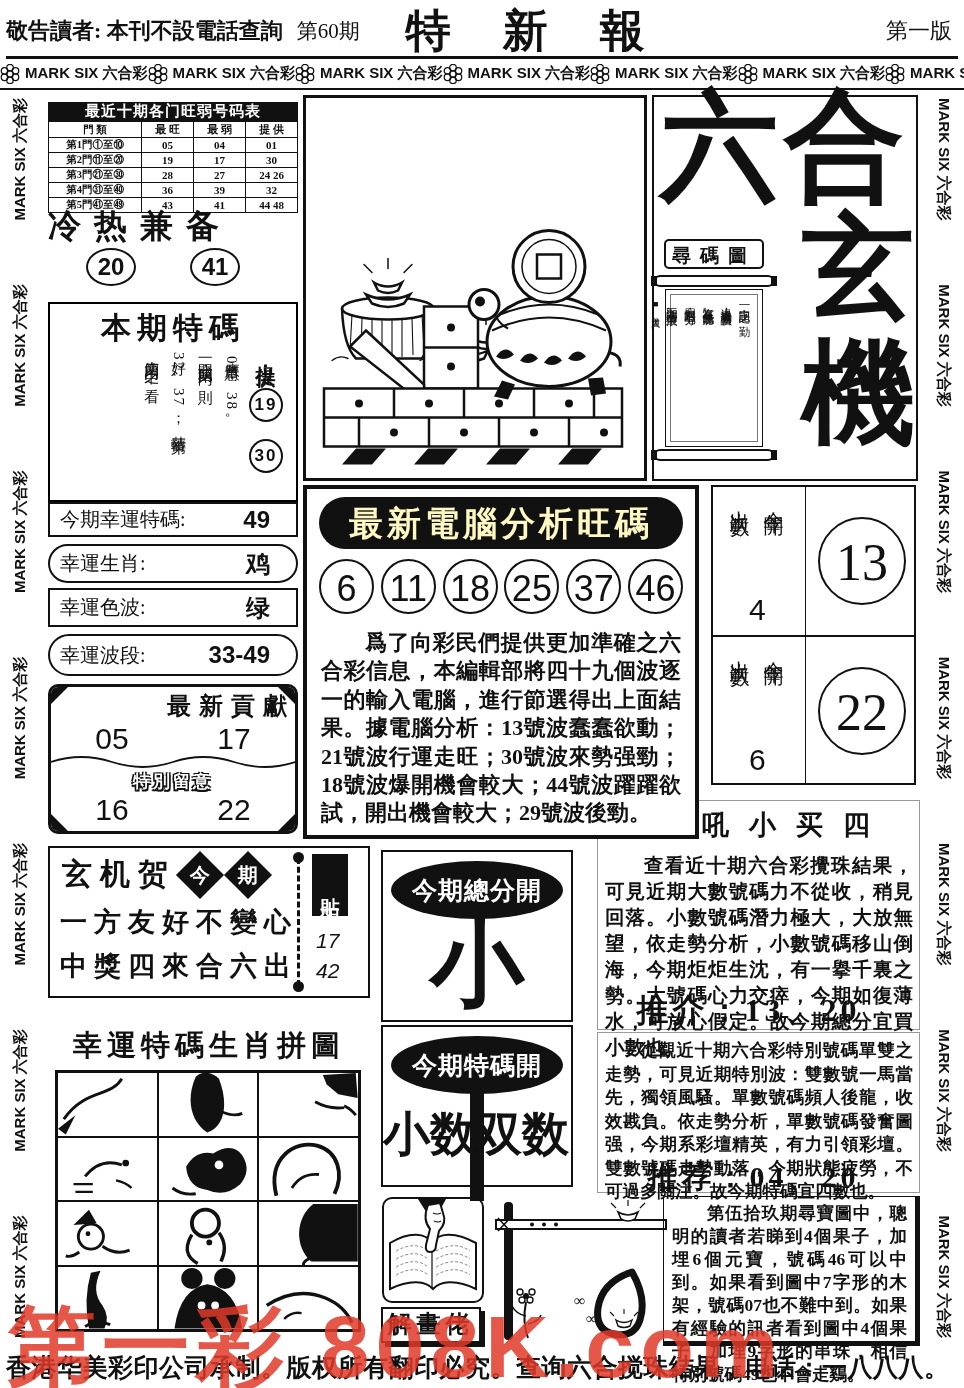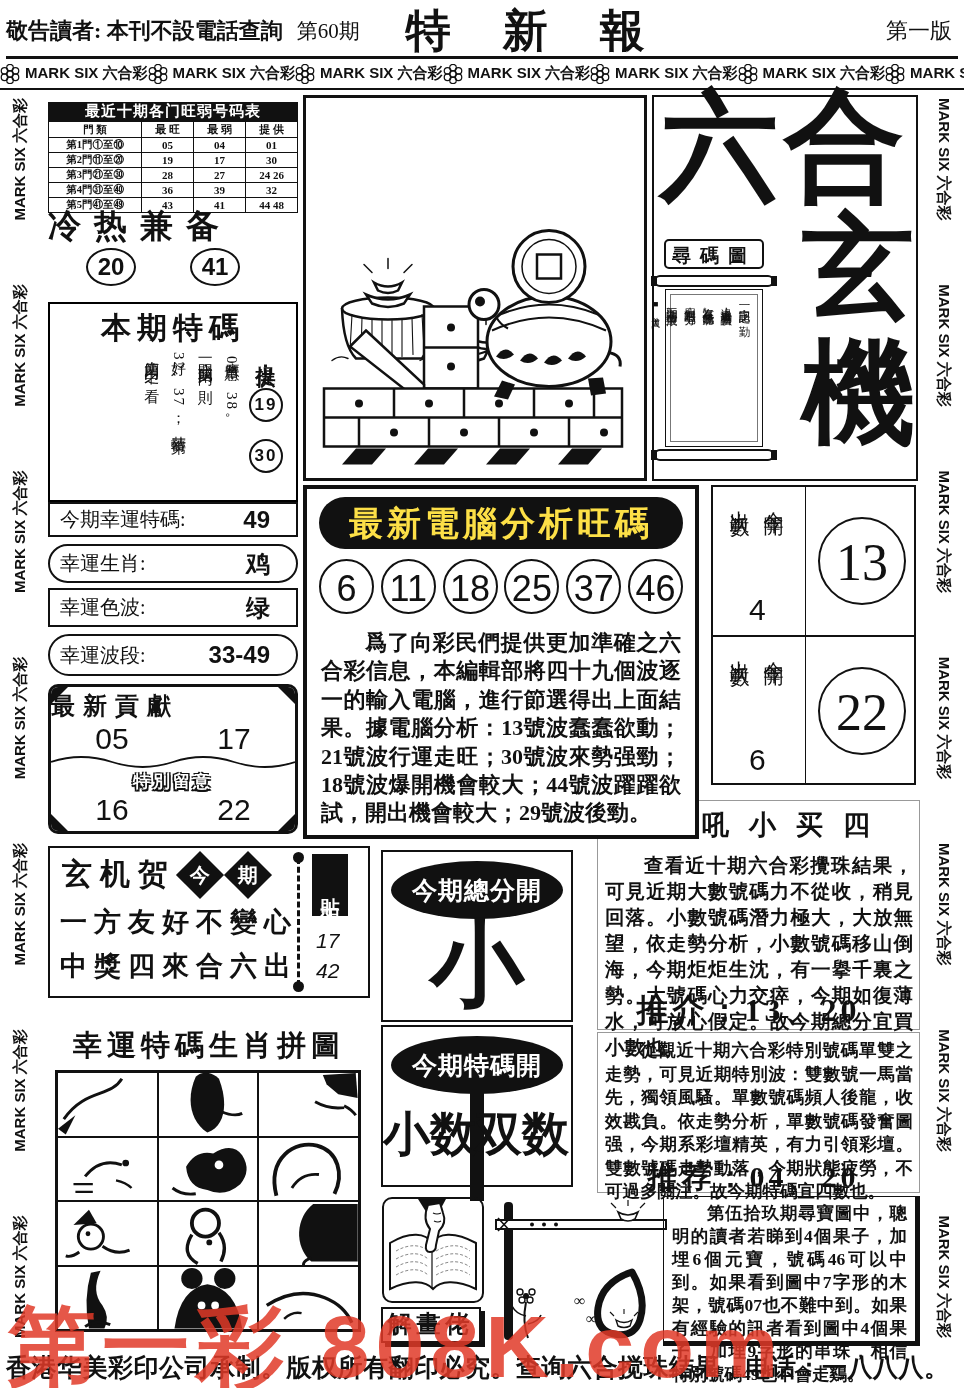--- a/index.html
+++ b/index.html
@@ -48,21 +48,21 @@
   .sp-circ { display:inline-block; writing-mode:horizontal-tb; width:30px; height:30px; border:2px solid #111; border-radius:50%;
              font-size:17px; line-height:30px; text-align:center; font-family:"Liberation Sans",sans-serif; margin:5px 0; }
   
   .lucky { left:48px; width:250px; border:2px solid #111; box-sizing:border-box; display:flex; align-items:center; padding:0 10px; background:#fff; }
   .lucky .lv { margin-left:auto; margin-right:16px; font-size:24px; font-weight:bold; font-family:"Liberation Sans",sans-serif; }
   .lucky .ll { font-size:20px; }
   #lucky0 { top:502px; height:35px; } #lucky1 { top:544px; height:39px; border-radius:20px; }
   #lucky2 { top:588px; height:39px; } #lucky3 { top:634px; height:42px; border-radius:21px; }
   
   #contrib { left:48px; top:684px; width:250px; height:150px; border:3px solid #111; border-radius:10px; box-sizing:border-box; overflow:hidden; }
-  #contrib .c-title { text-align:left; font-size:24px; font-weight:bold; letter-spacing:8px; margin-top:3px; }
+  #contrib .c-title { text-align:right; font-size:24px; font-weight:bold; letter-spacing:8px; margin-top:3px; }
   #contrib .c-nums { display:flex; justify-content:space-around; font-size:30px; font-family:"Liberation Sans",sans-serif; }
   #contrib .c-note { text-align:center; font-size:17px; font-weight:bold; letter-spacing:3px; color:#fff; margin-top:2px;
     text-shadow:-1.5px -1.5px 0 #111, 1.5px -1.5px 0 #111, -1.5px 1.5px 0 #111, 1.5px 1.5px 0 #111, 0 2px 0 #111; }
   .ctri { width:0; height:0; border:12px solid transparent; position:absolute; }
   
   #myst { left:48px; top:846px; width:322px; height:152px; border:2px solid #111; box-sizing:border-box; }
   #myst .m-title { position:absolute; left:12px; top:6px; display:flex; align-items:center; }
   #myst .brush { font-size:30px; font-weight:bold; letter-spacing:8px; }
   .dia { width:34px; height:34px; background:#111; transform:rotate(45deg); margin:0 7px; display:flex; align-items:center; justify-content:center; }
   .dia span { transform:rotate(-45deg); color:#fff; font-size:20px; font-weight:bold; }
@@ -96,21 +96,21 @@
   .roller::before, .roller::after { content:""; position:absolute; top:-1px; width:6px; height:10px; background:#111; }
   .roller::before { left:-5px; } .roller::after { right:-5px; }
   #rol-t { top:178px; } #rol-b { top:352px; }
   #scroll-body { position:absolute; left:11px; top:192px; width:98px; height:158px; border:1.5px solid #111; box-sizing:border-box; background:#fff; }
   #scroll-in { position:absolute; inset:4px; border:1px solid #777; writing-mode:vertical-rl; font-size:11.5px; line-height:1.45; padding:4px 3px; letter-spacing:1px; }
   #scroll-in .scol { margin:0 1.5px; }
   #scroll-in .ssign { font-size:9px; margin-top:auto; }
   
   #comp { left:303px; top:485px; width:396px; height:354px; border:4px solid #111; box-sizing:border-box; background:#fff; z-index:5; }
   #comp .cp-bar { position:absolute; left:12px; top:8px; width:364px; height:52px; background:#111; border-radius:26px;
-                  color:#fde047; text-align:center; line-height:52px; font-size:34px; font-weight:bold; letter-spacing:4px;
+                  color:#fef9c3; text-align:center; line-height:52px; font-size:34px; font-weight:bold; letter-spacing:4px;
                   font-family:"Liberation Sans",sans-serif; }
   #comp .cp-nums { position:absolute; left:12px; top:70px; width:364px; display:flex; justify-content:space-between; }
   .cp-circ { width:55px; height:55px; border:2.5px solid #111; border-radius:50%; text-align:center; line-height:55px;
              font-size:36px; font-family:"Liberation Sans",sans-serif; box-sizing:border-box; }
   #comp .cp-body { position:absolute; left:14px; top:140px; width:360px; font-size:22px; line-height:28.4px; text-align:justify;
                    text-indent:2em; font-weight:600; }
   
   #yo { left:711px; top:485px; width:205px; height:300px; border:2.5px solid #111; box-sizing:border-box; }
   .yo-cell { position:relative; height:148px; }
   #yo .yo-cell:first-child { border-bottom:2px solid #111; }

